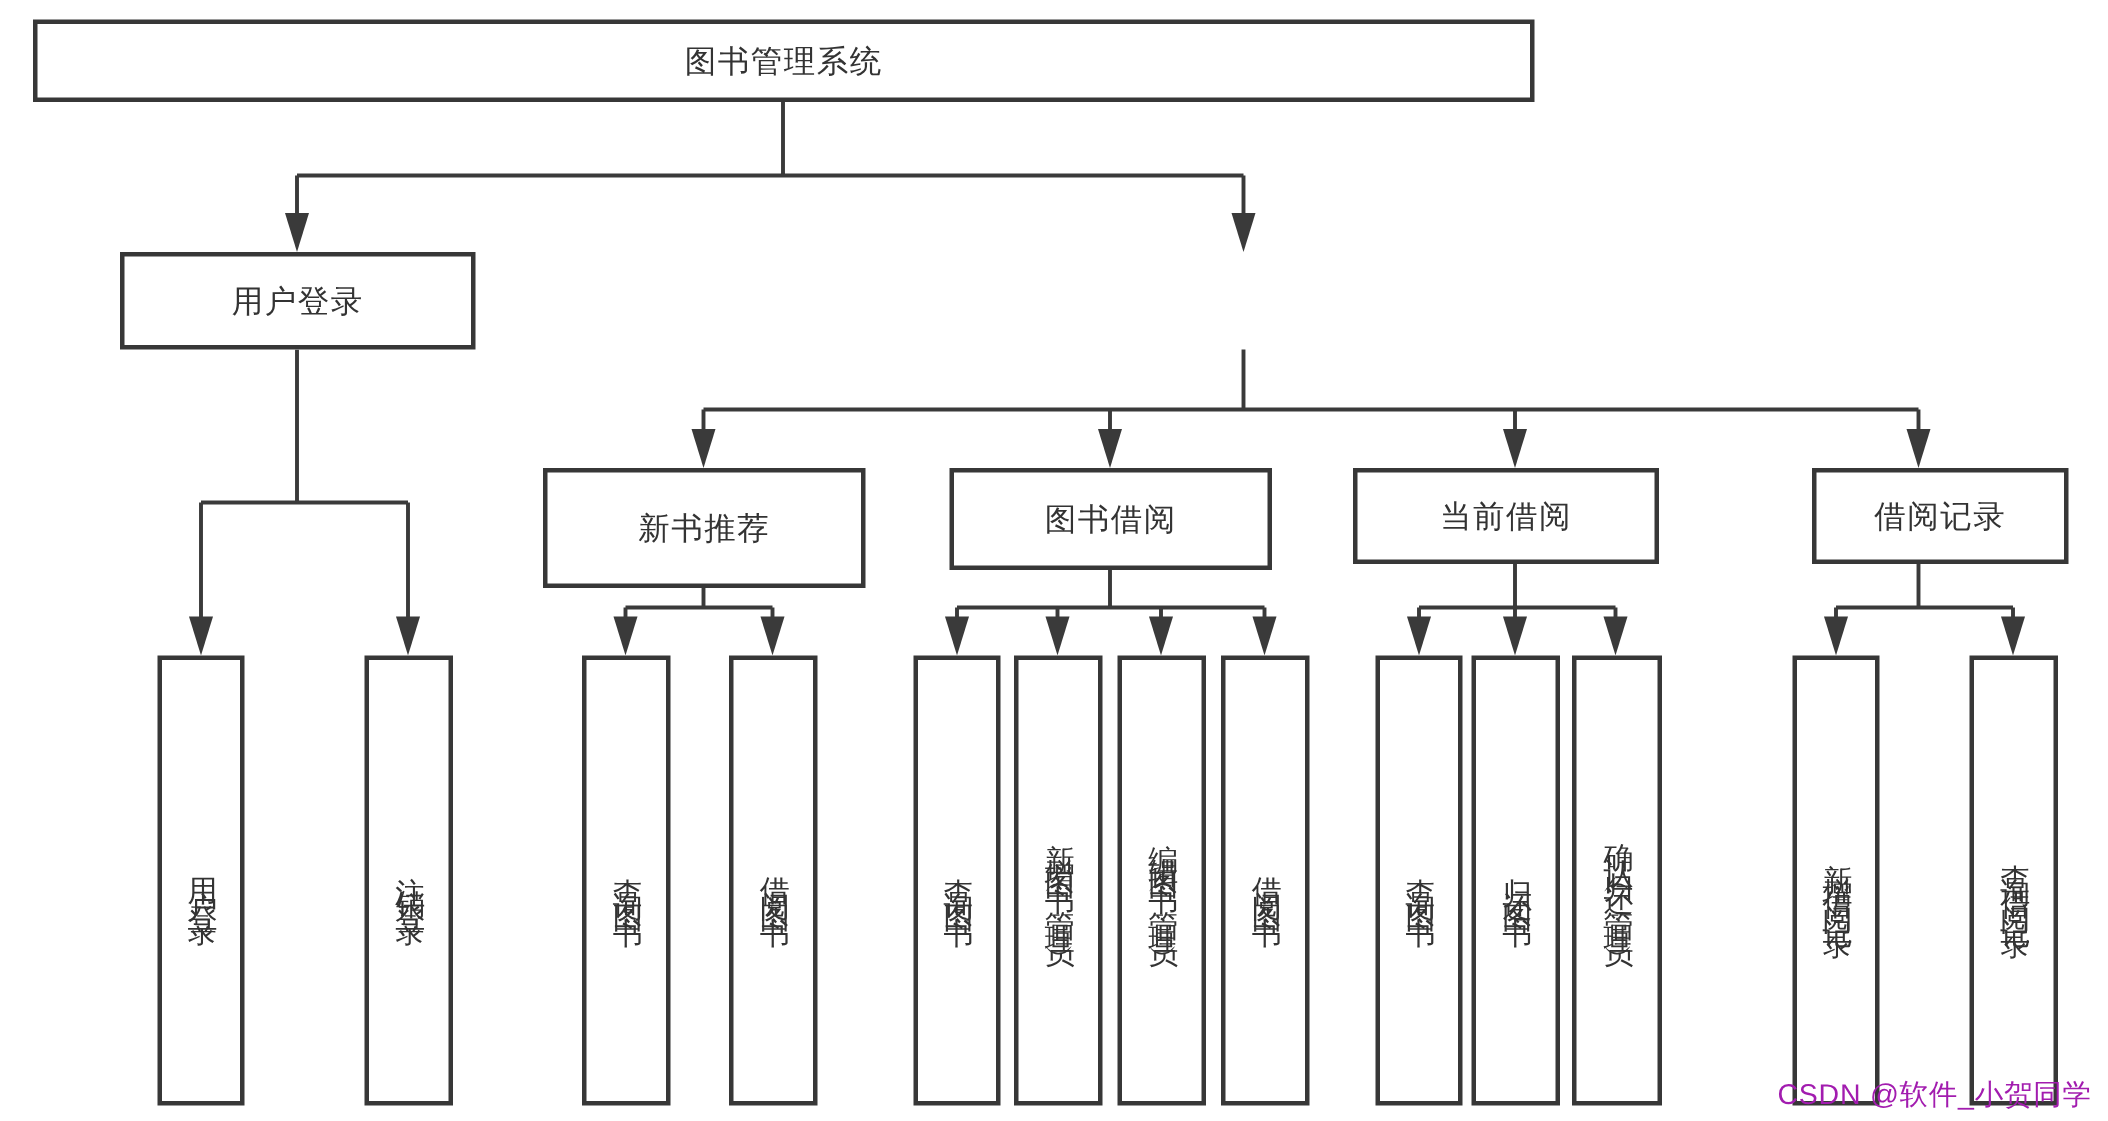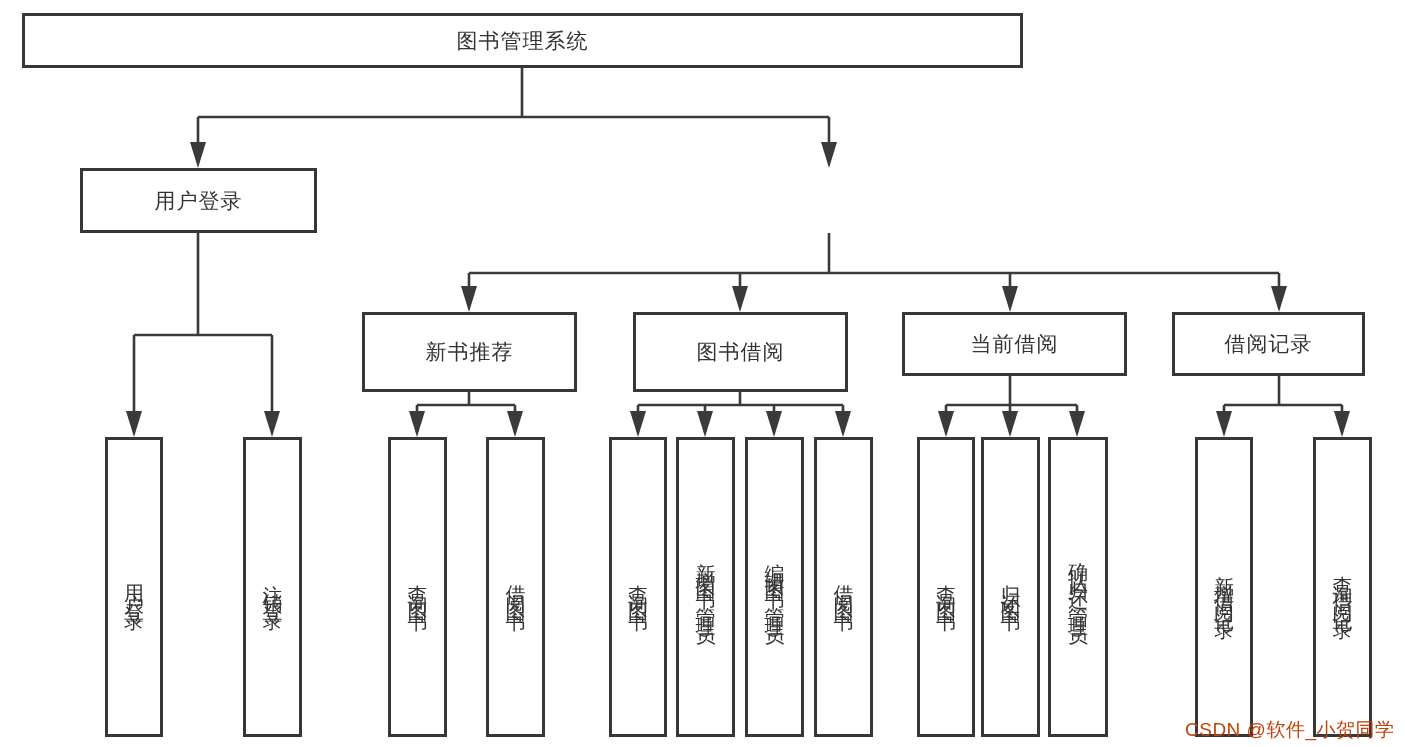--- a/index.html
+++ b/index.html
@@ -13,21 +13,21 @@
     border:3px solid #373737;display:flex;align-items:center;justify-content:center;
     z-index:2;
   }
   .node .h-label{font-size:21px;letter-spacing:1px;white-space:nowrap;}
   .leaf .v-label{
     writing-mode:vertical-lr;text-orientation:mixed;
     font-size:20px;letter-spacing:9px;line-height:1.05;white-space:nowrap;
   }
   .watermark{
     position:absolute;left:1185px;top:717px;z-index:3;
-    font-size:19px;color:#c2410c;white-space:nowrap;letter-spacing:0.5px;
+    font-size:19px;color:#a21caf;white-space:nowrap;letter-spacing:0.5px;
   }
 </style>
 </head>
 <body>
 
 <div id="stage">
 
   <svg id="connectors" width="1405" height="747">
     <g stroke="#3a3a3a" stroke-width="2.6" fill="none">
 
@@ -75,27 +75,27 @@
     <span class="h-label">图书管理系统</span>
   </div>
 
   <div class="node" style="left:80px;top:168px;width:237px;height:65px">
     <span class="h-label">用户登录</span>
   </div>
 
   <div class="node" style="left:362px;top:312px;width:215px;height:80px">
     <span class="h-label">新书推荐</span>
   </div>
-  <div class="node" style="left:633px;top:312px;width:215px;height:80px">
+  <div class="node" style="left:633px;top:312px;width:215px;height:68px">
     <span class="h-label">图书借阅</span>
   </div>
-  <div class="node" style="left:902px;top:312px;width:225px;height:64px">
+  <div class="node" style="left:902px;top:312px;width:204px;height:64px">
     <span class="h-label">当前借阅</span>
   </div>
-  <div class="node" style="left:1172px;top:312px;width:193px;height:64px">
+  <div class="node" style="left:1208px;top:312px;width:171px;height:64px">
     <span class="h-label">借阅记录</span>
   </div>
 
   <div class="node leaf" style="left:105px;top:437px;width:58px;height:300px">
     <span class="v-label">用户登录</span>
   </div>
   <div class="node leaf" style="left:243px;top:437px;width:59px;height:300px">
     <span class="v-label">注销登录</span>
   </div>
 

